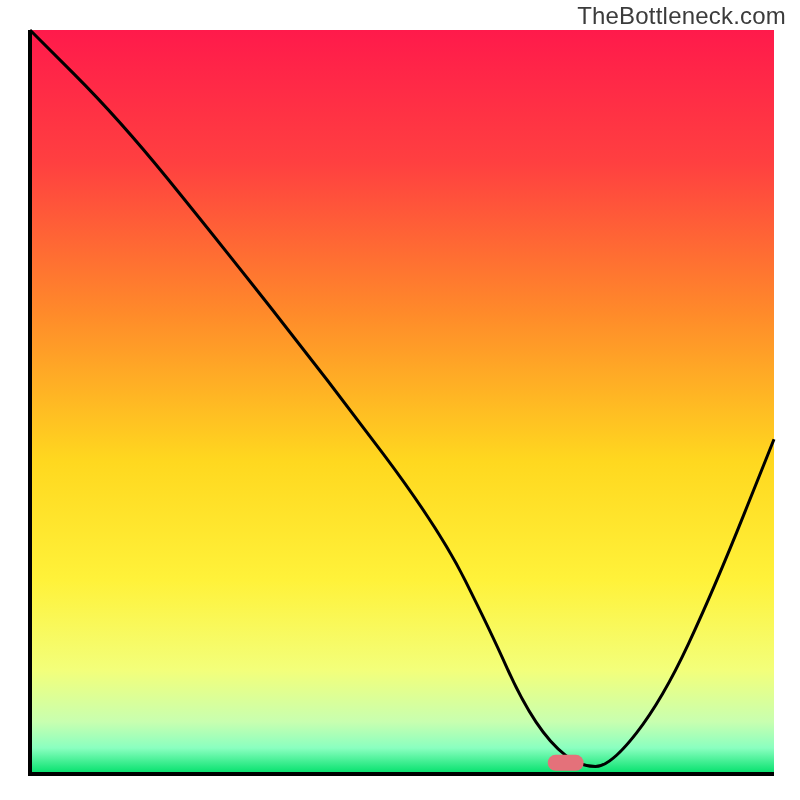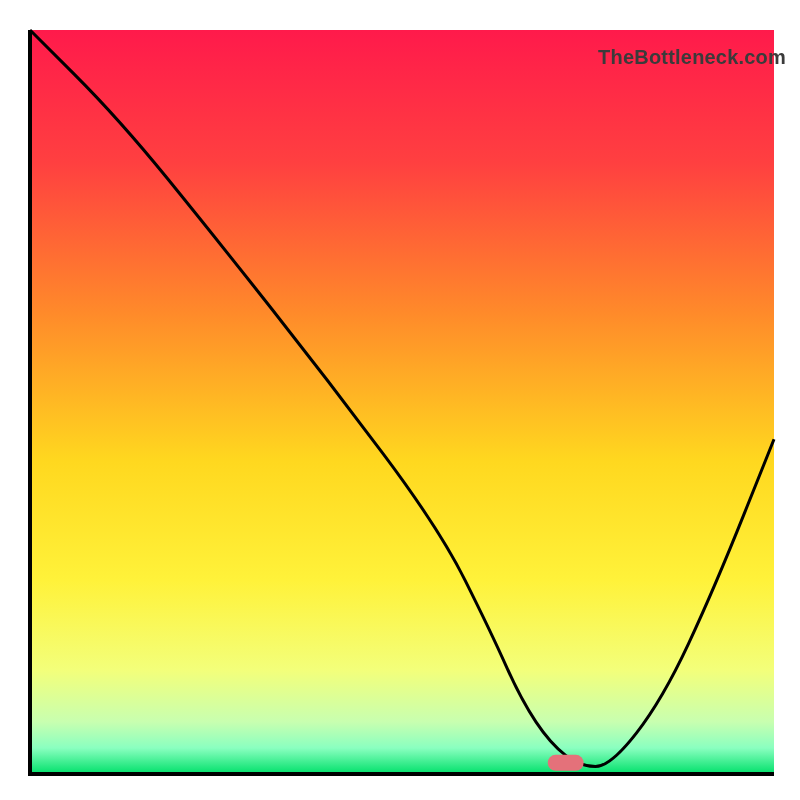--- a/index.html
+++ b/index.html
@@ -12,26 +12,25 @@
   }
   .chart-wrap {
     position: relative;
     width: 800px;
     height: 800px;
   }
   .watermark {
     position: absolute;
     top: 2px;
     right: 14px;
-    font-size: 20px;
-    font-weight: 700;
+    font-size: 24px;
+    font-weight: 400;
     color: #3b3b3b;
     letter-spacing: 0.2px;
     z-index: 10;
-    margin-top: 44px;
   }
   svg.chart {
     position: absolute;
     left: 0;
     top: 0;
     width: 800px;
     height: 800px;
   }
 </style>
 </head>

